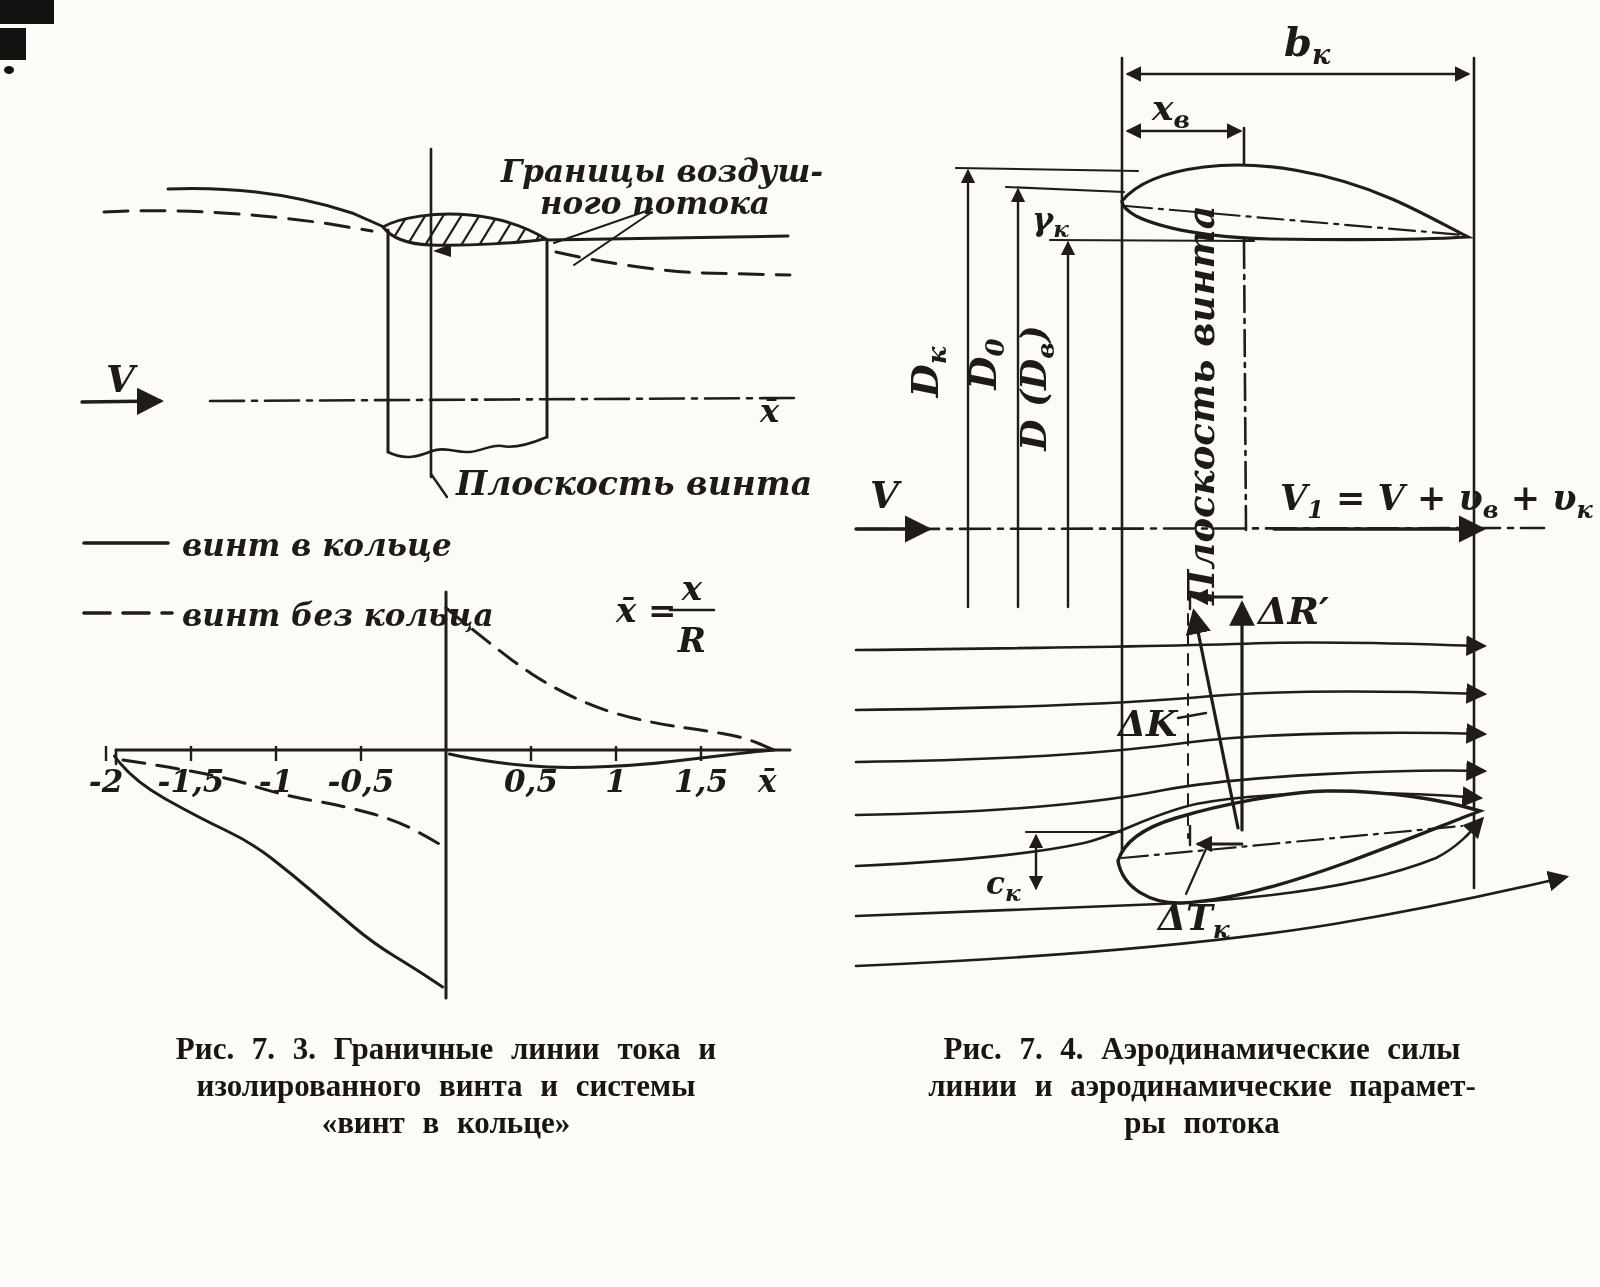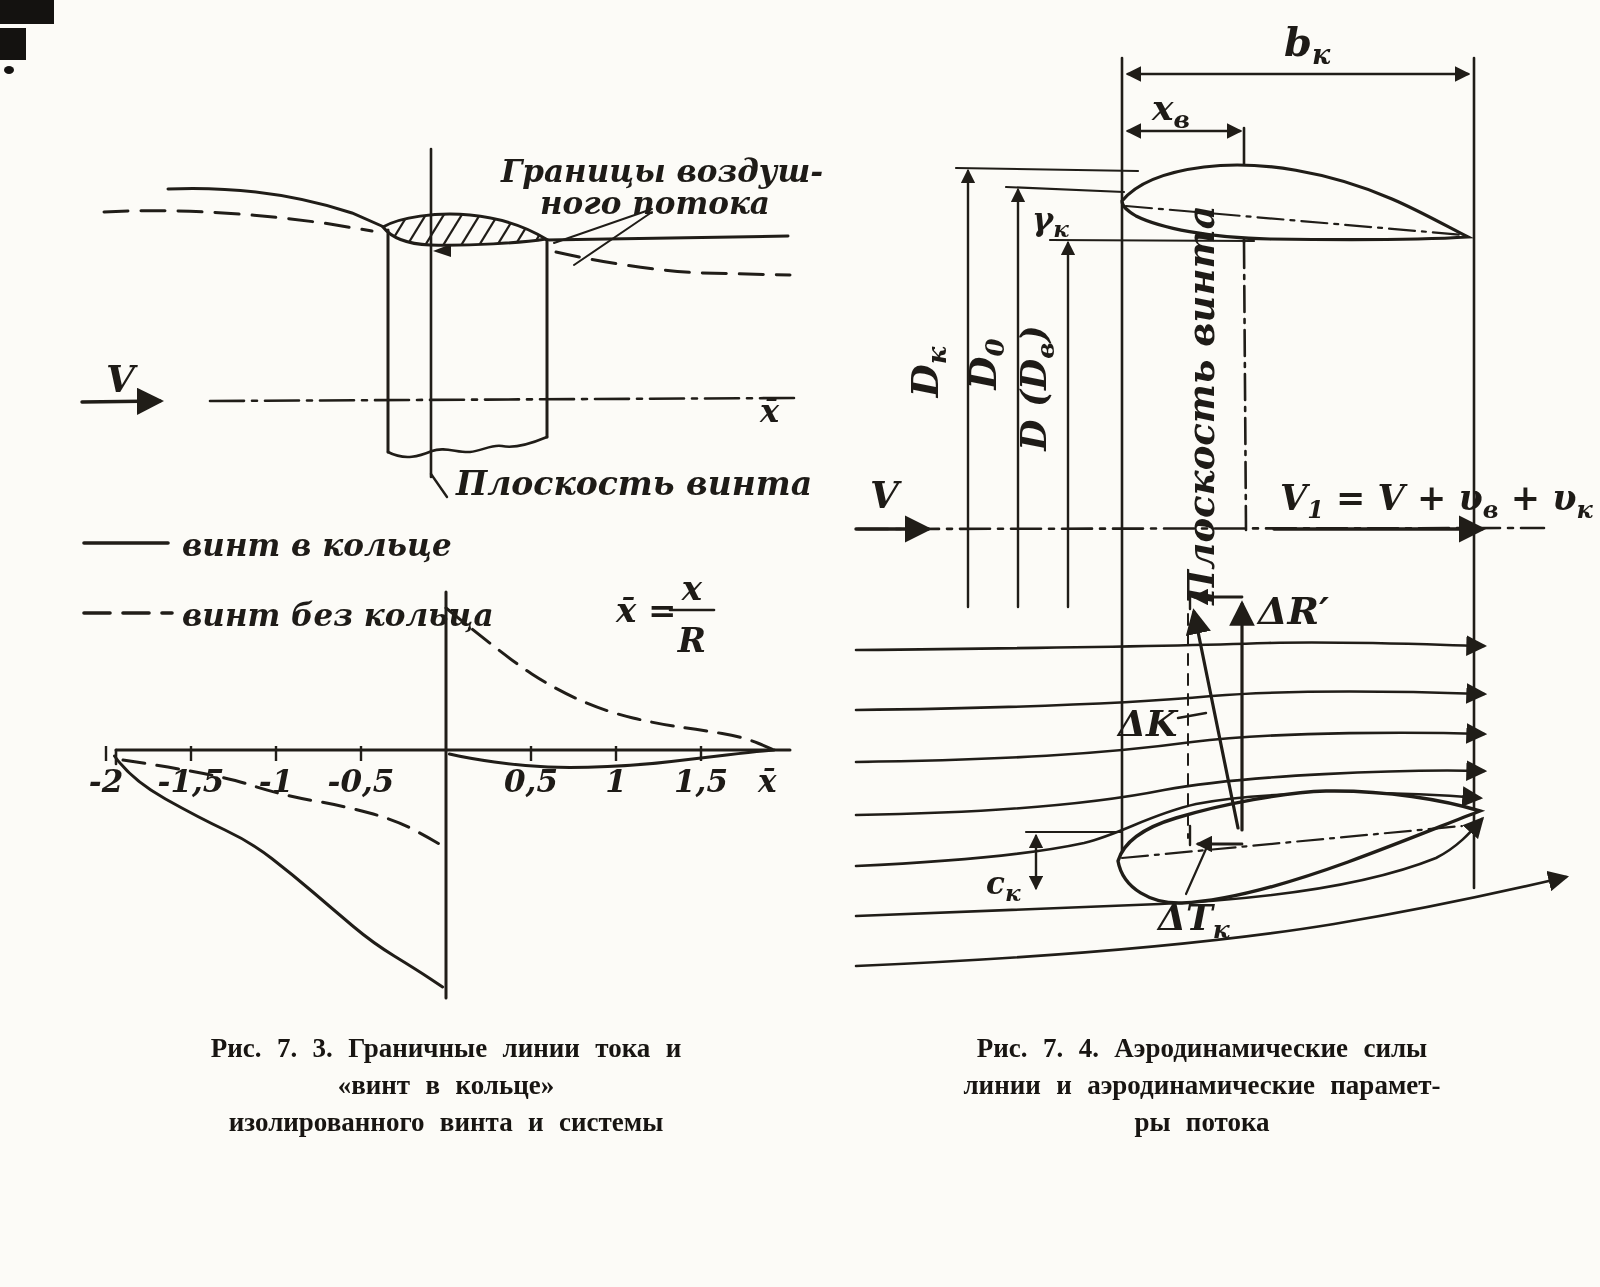--- a/index.html
+++ b/index.html
@@ -2,21 +2,21 @@
 <html><head>
 <meta charset="utf-8">
 <style>
   html,body{margin:0;padding:0;background:#e8e6e0;}
   #page{position:relative;width:1600px;height:1287px;background:#fcfbf7;overflow:hidden;
         font-family:"DejaVu Serif", serif;}
   svg text{fill:#1e1b17;}
   .hand{font-family:"DejaVu Serif", serif;font-style:italic;font-weight:bold;}
   .ink{stroke:#201d18;fill:none;stroke-linecap:round;}
   .caption{position:absolute;font-family:"Liberation Serif", serif;font-weight:bold;
-           color:#181512;font-size:27px;line-height:37px;text-align:center;word-spacing:0.32em;}
+           color:#181512;font-size:31px;line-height:37px;text-align:center;word-spacing:0.32em;}
   .caption div{white-space:nowrap;}
   .artifact{position:absolute;background:#141210;}
 </style>
 </head>
 <body>
 <div id="page">
 
 
 
 
@@ -188,22 +188,22 @@
       <line class="ink" x1="1026" y1="832" x2="1122" y2="832" stroke-width="2.2"></line>
       <line class="ink" x1="1036" y1="836" x2="1036" y2="888" stroke-width="2.4" marker-start="url(#ahs)" marker-end="url(#ahs)"></line>
       <text class="hand" x="986" y="894" font-size="31"><tspan>c</tspan><tspan font-size="23" dy="7">к</tspan></text>
     </g>
   </g>
 </svg>
 
 
 <div class="caption" style="left:118px;top:1030px;width:656px;">
   <div>Рис. 7. 3. Граничные линии тока и</div>
+  <div>изолированного винта и системы</div>
   <div>«винт в кольце»</div>
-  <div>изолированного винта и системы</div>
 </div>
 <div class="caption" style="left:854px;top:1030px;width:696px;">
   <div>Рис. 7. 4. Аэродинамические силы</div>
   <div>линии и аэродинамические парамет-</div>
   <div>ры потока</div>
 </div>
 
 
 
 </div>

